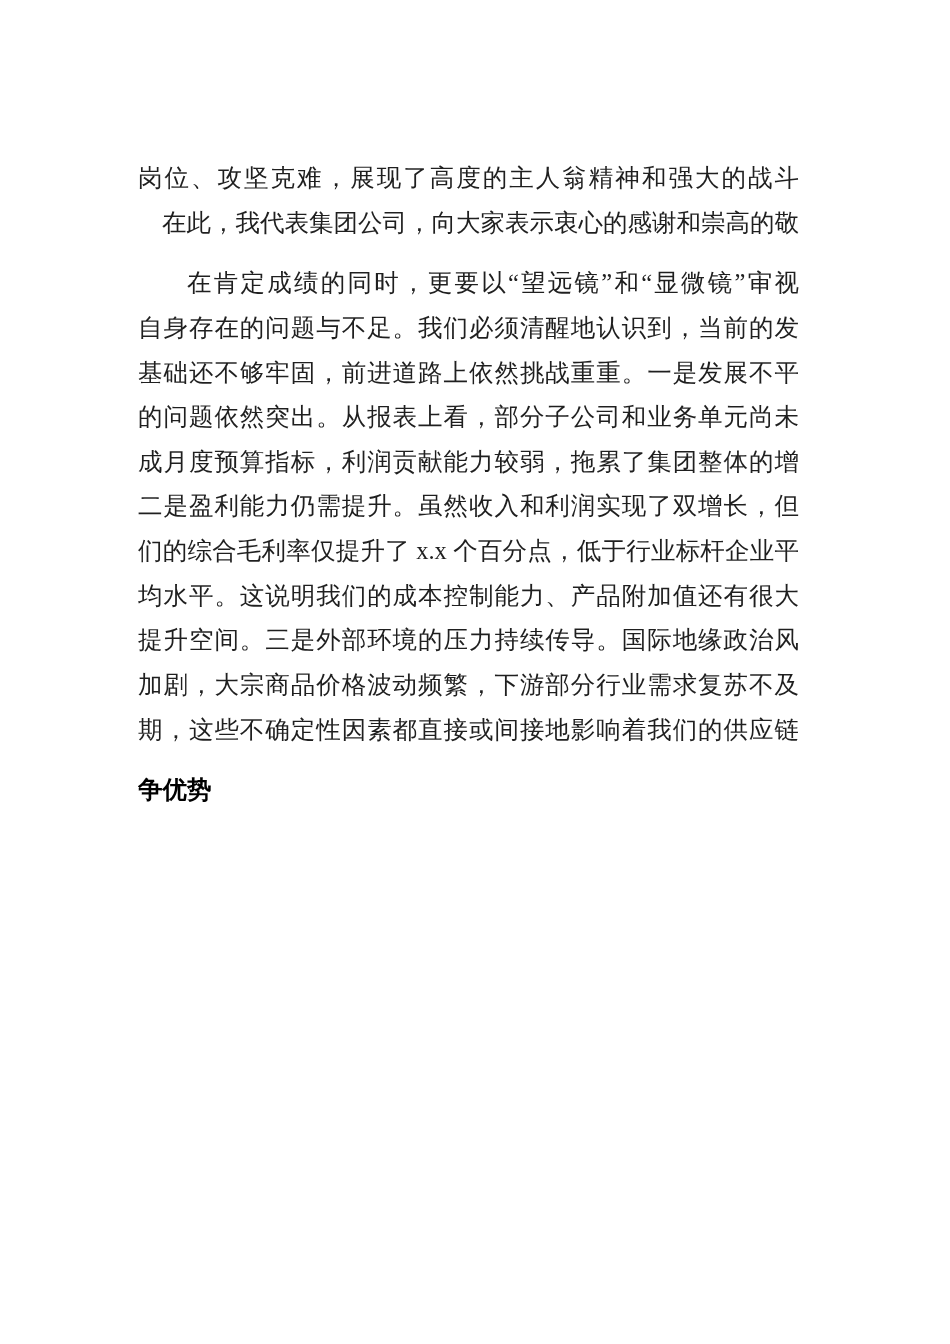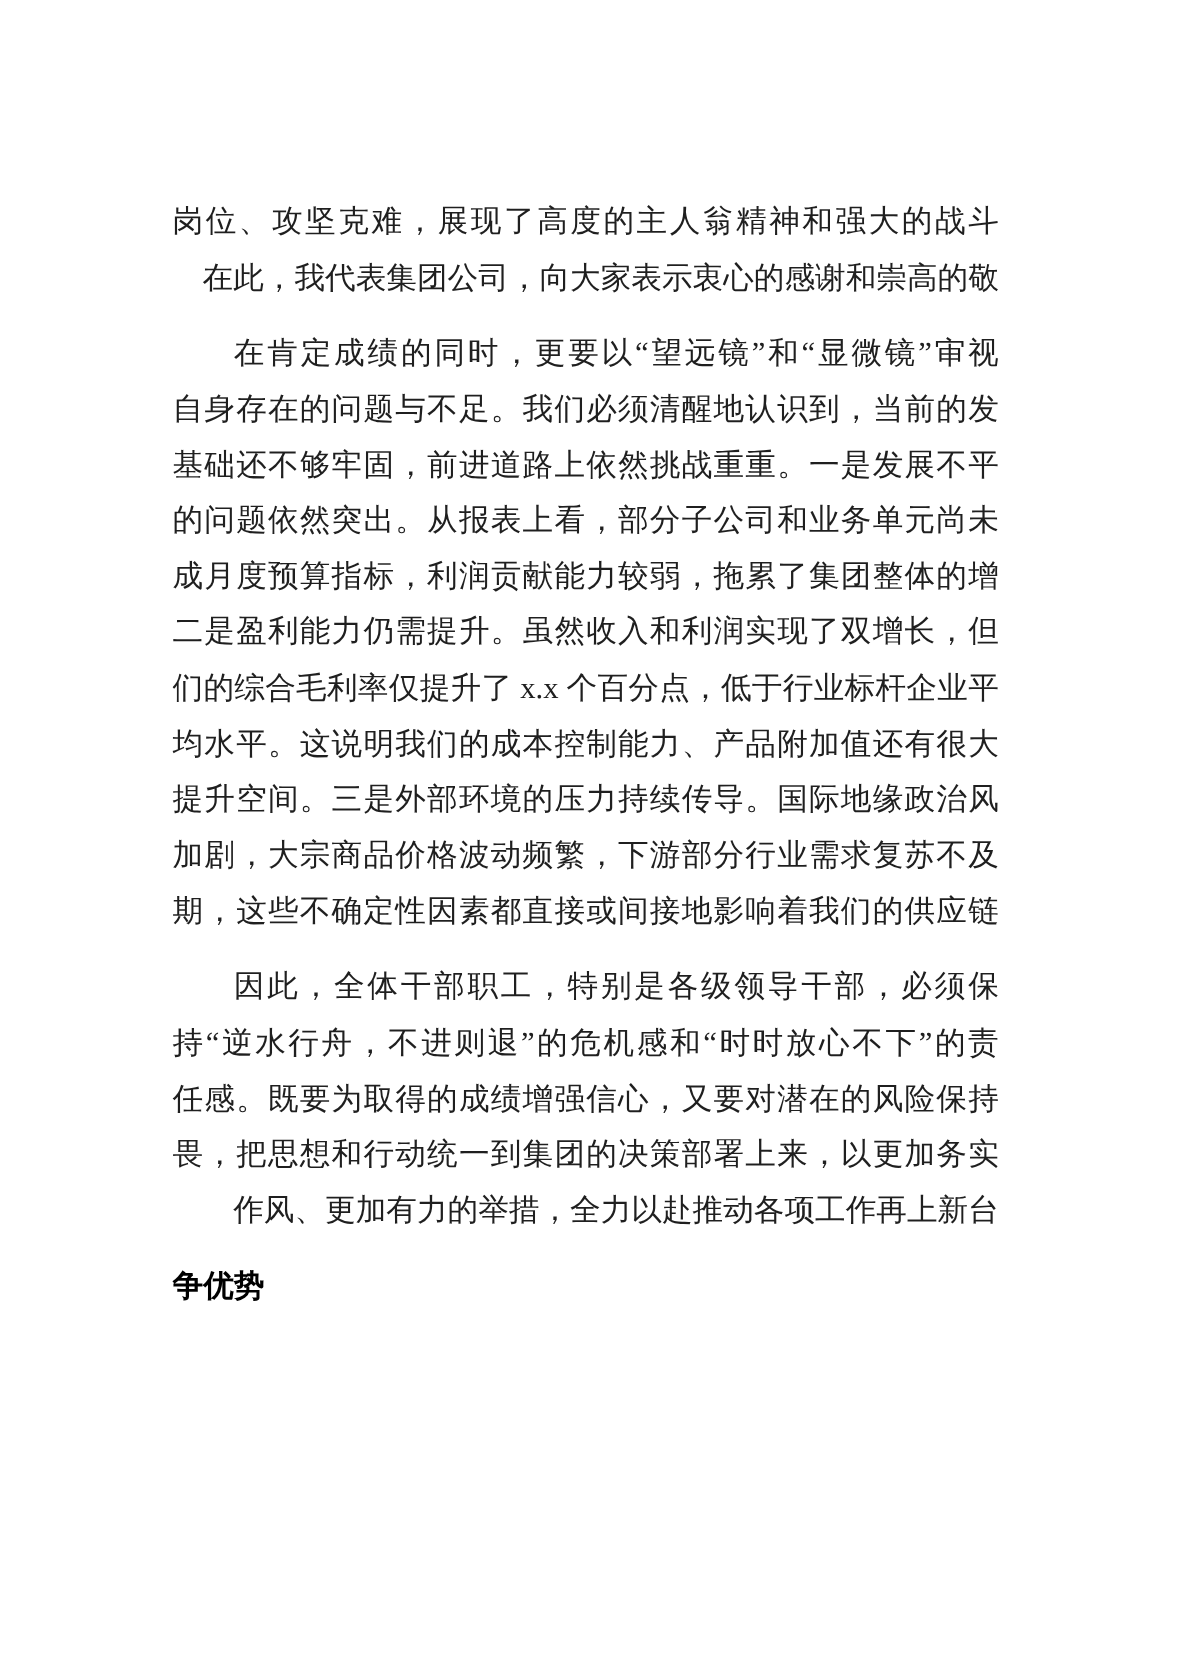--- a/index.html
+++ b/index.html
@@ -61,23 +61,16 @@
       <div class="line">基础还不够牢固，前进道路上依然挑战重重。一是发展不平衡</div>
       <div class="line">的问题依然突出。从报表上看，部分子公司和业务单元尚未完</div>
       <div class="line">成月度预算指标，利润贡献能力较弱，拖累了集团整体的增长</div>
       <div class="line">二是盈利能力仍需提升。虽然收入和利润实现了双增长，但我</div>
       <div class="line">们的综合毛利率仅提升了 x.x 个百分点，低于行业标杆企业平</div>
       <div class="line">均水平。这说明我们的成本控制能力、产品附加值还有很大的</div>
       <div class="line">提升空间。三是外部环境的压力持续传导。国际地缘政治风险</div>
       <div class="line">加剧，大宗商品价格波动频繁，下游部分行业需求复苏不及预</div>
       <div class="line">期，这些不确定性因素都直接或间接地影响着我们的供应链安</div>
     </div>
-    <div class="para">
-      <div class="line indent">因此，全体干部职工，特别是各级领导干部，必须保</div>
-      <div class="line">持“逆水行舟，不进则退”的危机感和“时时放心不下”的责</div>
-      <div class="line">任感。既要为取得的成绩增强信心，又要对潜在的风险保持敬</div>
-      <div class="line">畏，把思想和行动统一到集团的决策部署上来，以更加务实的</div>
-      <div class="line left">作风、更加有力的举措，全力以赴推动各项工作再上新台阶。</div>
-    </div>
     <div class="para bold">
       <div class="line left">争优势</div>
     </div>
   </div>
 
 </body></html>

